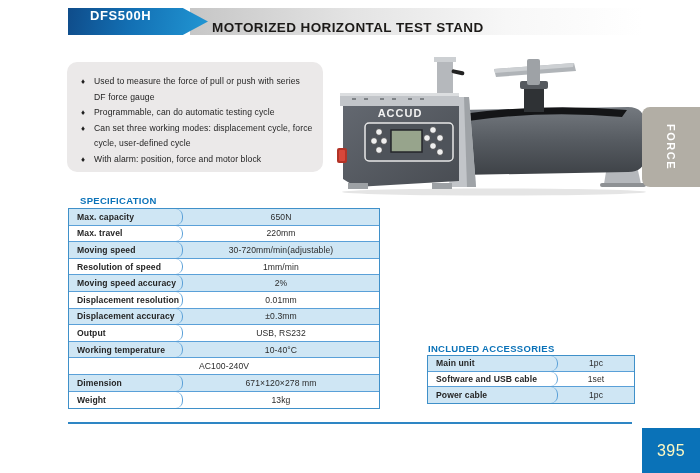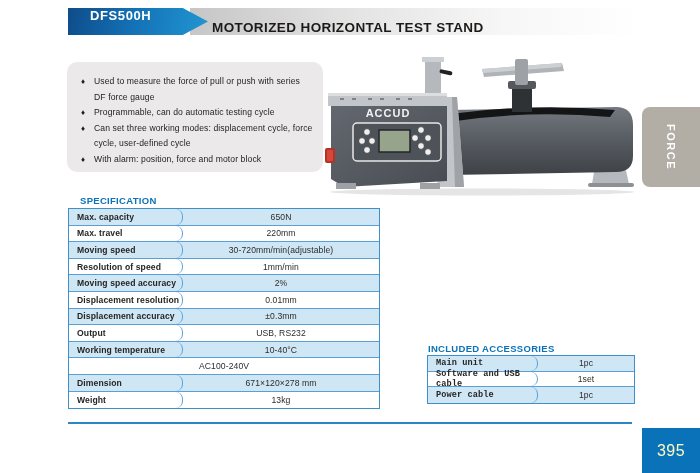--- a/index.html
+++ b/index.html
@@ -65,21 +65,21 @@
   .feature-item .bullet {
     position: absolute;
     left: 0; top: 0;
     font-size: 8px;
     color: #1e1e1e;
   }
 
   
   .product-figure {
     position: absolute;
-    left: 322px; top: 53px;
+    left: 334px; top: 53px;
     width: 318px; height: 144px; text-align: center;
   }
 
   
   .force-tab {
     position: absolute;
     left: 642px; top: 107px;
     width: 58px; height: 80px;
     background: #b2aea5;
     border-radius: 8px 0 0 8px;
@@ -124,21 +124,21 @@
     display: flex; align-items: center;
     padding-left: 8px;
     font-weight: bold;
     font-size: 8.6px;
     color: #252525;
     letter-spacing: 0.1px;
     border-right: 1px solid #5aa0d8;
     border-radius: 7px;
   }
   .spec-table .t-label { width: 114px; }
-  .acc-table  .t-label { width: 110px; font-family: Liberation Mono, monospace; }
+  .acc-table  .t-label { width: 130px; }
   .t-value {
     flex: 1;
     display: flex; align-items: center; justify-content: center;
     font-size: 8.6px;
     color: #2c2c2c;
     letter-spacing: 0.1px;
   }
 
   
   .footer-rule {

